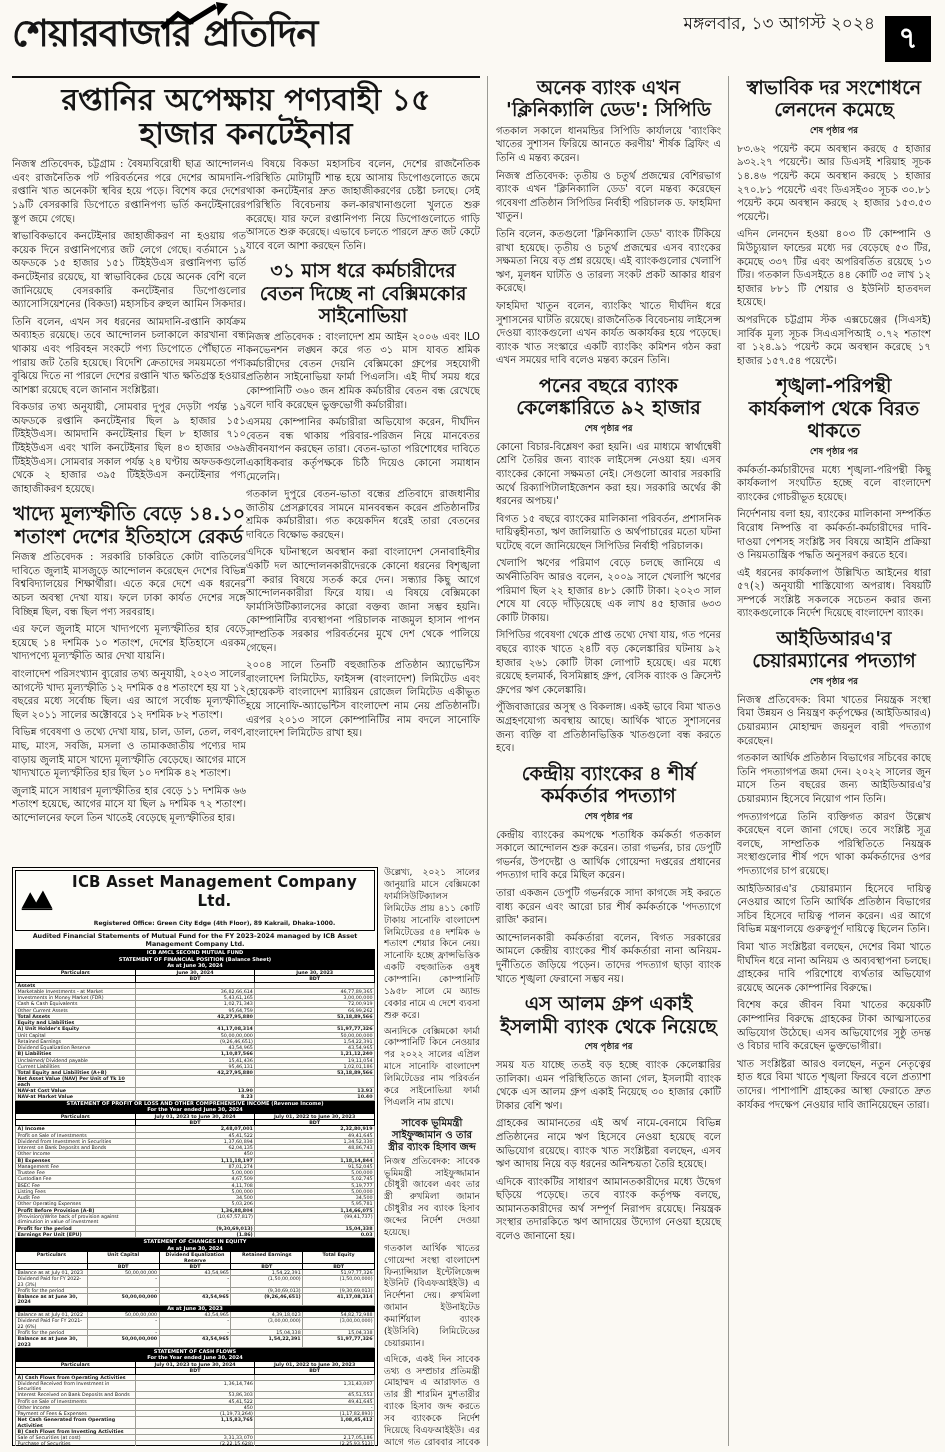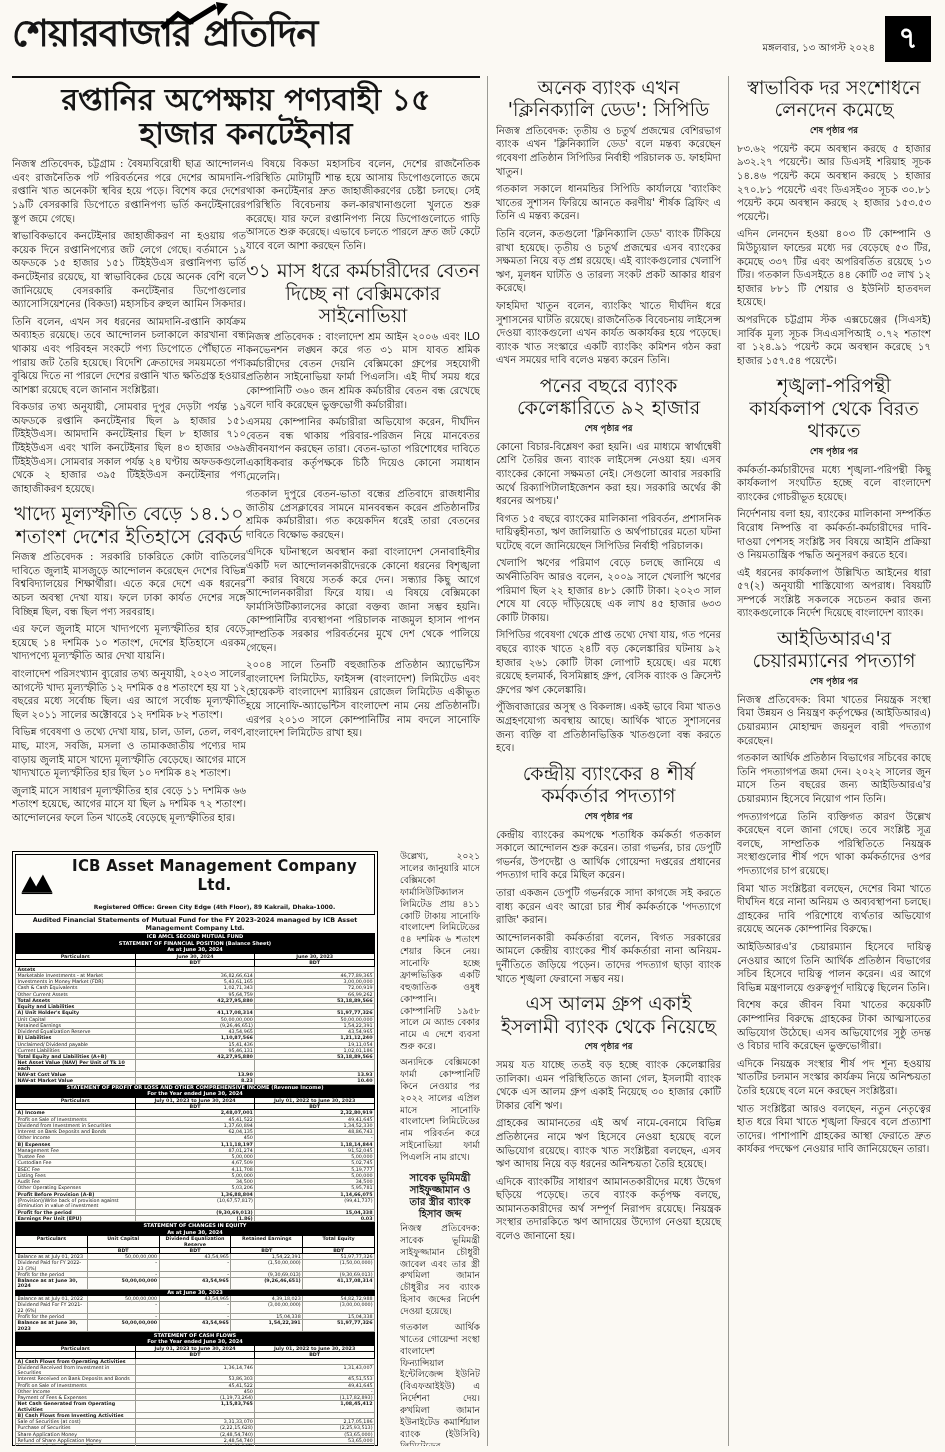--- a/index.html
+++ b/index.html
@@ -4,39 +4,39 @@
 <style>
   html,body{margin:0;padding:0;background:#8a8a8a;}
   .page{width:945px;height:1452px;margin:0 auto;background:#fbf9f3;color:#151515;
         box-sizing:border-box;padding:10px 14px 6px 12px;display:flex;flex-direction:column;
         font-family:"DejaVu Sans","Liberation Sans",sans-serif;overflow:hidden;}
   
   .masthead{display:flex;align-items:flex-start;height:66px;flex:0 0 auto;}
   .logo{position:relative;font-size:37px;font-weight:800;letter-spacing:-1px;line-height:1.3;}
   .logo svg{position:absolute;top:-8px;left:148px;}
   .mast-right{margin-left:auto;display:flex;align-items:flex-start;gap:10px;}
-  .dateline{font-size:10px;margin-top:30px;}
+  .dateline{font-size:17px;}
   .pagebox{width:46px;height:46px;background:#000;color:#fff;display:flex;align-items:center;
            justify-content:center;font-size:30px;font-weight:bold;margin-top:6px;}
   
   .content{flex:1;display:flex;gap:8px;overflow:hidden;}
   .left{width:468px;flex:0 0 auto;border-right:1px solid #9a9a93;padding-right:7px;display:flex;flex-direction:column;overflow:hidden;}
   .c3{width:225px;flex:0 0 auto;border-right:1px solid #9a9a93;padding-right:7px;overflow:hidden;}
   .c4{flex:1;overflow:hidden;}
   .toprule{border-top:2px solid #111;margin:0 0 3px;}
   h1.main-headline{font-size:30px;font-weight:800;text-align:center;line-height:1.12;margin:2px 8px 7px;}
-  h2.sub{font-size:19px;font-weight:400;text-align:center;line-height:1.18;margin:7px 0 3px;}
+  h2.sub{font-size:19px;font-weight:700;text-align:center;line-height:1.18;margin:7px 0 3px;}
   h2.first{margin-top:0;}
   h3.narrowhead{font-size:10px;font-weight:800;text-align:center;line-height:1.2;margin:8px 0 3px;}
   .continued{font-size:8.5px;font-weight:bold;text-align:center;margin:0 0 4px;}
   p{margin:0 0 4px;font-size:10px;line-height:1.36;text-align:justify;}
   .twocol{display:flex;height:690px;overflow:hidden;}
   .tcol{flex:1;overflow:hidden;}
   
-  .bottomrow{display:flex;gap:22px;margin-top:4px;flex:1;overflow:hidden;}
+  .bottomrow{display:flex;gap:6px;margin-top:20px;flex:1;overflow:hidden;}
   .adbox{width:360px;flex:0 0 auto;border:1px solid #000;padding:2px 2px 1px;background:#fdfcf8;}
   .narrowcol{flex:1;overflow:hidden;}
   .narrowcol p{font-size:9px;line-height:1.32;}
   .adhead{display:flex;align-items:center;gap:5px;border:1.5px solid #000;padding:1px 4px;}
   .adlogo{flex:0 0 auto;}
   .adtitle-wrap{flex:1;text-align:center;}
   .adtitle{font-size:15px;font-weight:800;letter-spacing:.2px;}
   .adaddr{font-size:6px;font-weight:bold;}
   .adaudit{font-size:6.4px;font-weight:bold;text-align:center;margin:1px 0;}
   table.fin{width:100%;border-collapse:collapse;font-size:4.8px;line-height:1.1;table-layout:fixed;}
@@ -518,22 +518,22 @@
               <p>গতকাল আর্থিক খাতের গোয়েন্দা সংস্থা বাংলাদেশ ফিন্যান্সিয়াল ইন্টেলিজেন্স ইউনিট (বিএফআইইউ) এ নির্দেশনা দেয়। রুখমিলা জামান ইউনাইটেড কমার্শিয়াল ব্যাংক (ইউসিবি) লিমিটেডের চেয়ারম্যান।</p>
               <p>এদিকে, একই দিন সাবেক তথ্য ও সম্প্রচার প্রতিমন্ত্রী মোহাম্মদ এ আরাফাত ও তার স্ত্রী শারমিন মুশতারীর ব্যাংক হিসাব জব্দ করতে সব ব্যাংককে নির্দেশ দিয়েছে বিএফআইইউ। এর আগে গত রোববার সাবেক পররাষ্ট্রমন্ত্রী ড. হাছান মাহমুদ ও তার স্ত্রী-কন্যার ব্যাংকে হিসাব জব্দ করে বিএফআইইউ।</p>
             </div>
         </div>
       </div>
     </section>
 
     <section class="c3">
       <h2 class="sub first">অনেক ব্যাংক এখন 'ক্লিনিক্যালি ডেড': সিপিডি</h2>
       <div>
+          <p>গতকাল সকালে ধানমন্ডির সিপিডি কার্যালয়ে 'ব্যাংকিং খাতের সুশাসন ফিরিয়ে আনতে করণীয়' শীর্ষক ব্রিফিং এ তিনি এ মন্তব্য করেন।</p>
           <p>নিজস্ব প্রতিবেদক: তৃতীয় ও চতুর্থ প্রজন্মের বেশিরভাগ ব্যাংক এখন 'ক্লিনিক্যালি ডেড' বলে মন্তব্য করেছেন গবেষণা প্রতিষ্ঠান সিপিডির নির্বাহী পরিচালক ড. ফাহমিদা খাতুন।</p>
-          <p>গতকাল সকালে ধানমন্ডির সিপিডি কার্যালয়ে 'ব্যাংকিং খাতের সুশাসন ফিরিয়ে আনতে করণীয়' শীর্ষক ব্রিফিং এ তিনি এ মন্তব্য করেন।</p>
           <p>তিনি বলেন, কতগুলো 'ক্লিনিক্যালি ডেড' ব্যাংক টিকিয়ে রাখা হয়েছে। তৃতীয় ও চতুর্থ প্রজন্মের এসব ব্যাংকের সক্ষমতা নিয়ে বড় প্রশ্ন রয়েছে। এই ব্যাংকগুলোর খেলাপি ঋণ, মূলধন ঘাটতি ও তারল্য সংকট প্রকট আকার ধারণ করেছে।</p>
           <p>ফাহমিদা খাতুন বলেন, ব্যাংকিং খাতে দীর্ঘদিন ধরে সুশাসনের ঘাটতি রয়েছে। রাজনৈতিক বিবেচনায় লাইসেন্স দেওয়া ব্যাংকগুলো এখন কার্যত অকার্যকর হয়ে পড়েছে। ব্যাংক খাত সংস্কারে একটি ব্যাংকিং কমিশন গঠন করা এখন সময়ের দাবি বলেও মন্তব্য করেন তিনি।</p>
         </div>
 
       <h2 class="sub">পনের বছরে ব্যাংক কেলেঙ্কারিতে ৯২ হাজার</h2>
       <div class="continued">শেষ পৃষ্ঠার পর</div>
       <div>
           <p>কোনো বিচার-বিশ্লেষণ করা হয়নি। এর মাধ্যমে স্বার্থান্বেষী শ্রেণি তৈরির জন্য ব্যাংক লাইসেন্স নেওয়া হয়। এসব ব্যাংকের কোনো সক্ষমতা নেই। সেগুলো আবার সরকারি অর্থে রিক্যাপিটালাইজেশন করা হয়। সরকারি অর্থের কী ধরনের অপচয়।'</p>
           <p>বিগত ১৫ বছরে ব্যাংকের মালিকানা পরিবর্তন, প্রশাসনিক দায়িত্বহীনতা, ঋণ জালিয়াতি ও অর্থপাচারের মতো ঘটনা ঘটেছে বলে জানিয়েছেন সিপিডির নির্বাহী পরিচালক।</p>
           <p>খেলাপি ঋণের পরিমাণ বেড়ে চলছে জানিয়ে এ অর্থনীতিবিদ আরও বলেন, ২০০৯ সালে খেলাপি ঋণের পরিমাণ ছিল ২২ হাজার ৪৮১ কোটি টাকা। ২০২৩ সাল শেষে যা বেড়ে দাঁড়িয়েছে এক লাখ ৪৫ হাজার ৬৩৩ কোটি টাকায়।</p>
@@ -574,21 +574,20 @@
           <p>নির্দেশনায় বলা হয়, ব্যাংকের মালিকানা সম্পর্কিত বিরোধ নিষ্পত্তি বা কর্মকর্তা-কর্মচারীদের দাবি-দাওয়া পেশসহ সংশ্লিষ্ট সব বিষয়ে আইনি প্রক্রিয়া ও নিয়মতান্ত্রিক পদ্ধতি অনুসরণ করতে হবে।</p>
           <p>এই ধরনের কার্যকলাপ উল্লিখিত আইনের ধারা ৫৭(২) অনুযায়ী শাস্তিযোগ্য অপরাধ। বিষয়টি সম্পর্কে সংশ্লিষ্ট সকলকে সচেতন করার জন্য ব্যাংকগুলোকে নির্দেশ দিয়েছে বাংলাদেশ ব্যাংক।</p>
         </div>
 
       <h2 class="sub">আইডিআরএ'র চেয়ারম্যানের পদত্যাগ</h2>
       <div class="continued">শেষ পৃষ্ঠার পর</div>
       <div>
           <p>নিজস্ব প্রতিবেদক: বিমা খাতের নিয়ন্ত্রক সংস্থা বিমা উন্নয়ন ও নিয়ন্ত্রণ কর্তৃপক্ষের (আইডিআরএ) চেয়ারম্যান মোহাম্মদ জয়নুল বারী পদত্যাগ করেছেন।</p>
           <p>গতকাল আর্থিক প্রতিষ্ঠান বিভাগের সচিবের কাছে তিনি পদত্যাগপত্র জমা দেন। ২০২২ সালের জুন মাসে তিন বছরের জন্য আইডিআরএ'র চেয়ারম্যান হিসেবে নিয়োগ পান তিনি।</p>
           <p>পদত্যাগপত্রে তিনি ব্যক্তিগত কারণ উল্লেখ করেছেন বলে জানা গেছে। তবে সংশ্লিষ্ট সূত্র বলছে, সাম্প্রতিক পরিস্থিতিতে নিয়ন্ত্রক সংস্থাগুলোর শীর্ষ পদে থাকা কর্মকর্তাদের ওপর পদত্যাগের চাপ রয়েছে।</p>
+          <p>আইডিআরএ'র চেয়ারম্যান হিসেবে দায়িত্ব নেওয়ার আগে তিনি আর্থিক প্রতিষ্ঠান বিভাগের সচিব হিসেবে দায়িত্ব পালন করেন। এর আগে বিভিন্ন মন্ত্রণালয়ে গুরুত্বপূর্ণ দায়িত্বে ছিলেন তিনি।</p>
           <p>বিমা খাত সংশ্লিষ্টরা বলছেন, দেশের বিমা খাতে দীর্ঘদিন ধরে নানা অনিয়ম ও অব্যবস্থাপনা চলছে। গ্রাহকের দাবি পরিশোধে ব্যর্থতার অভিযোগ রয়েছে অনেক কোম্পানির বিরুদ্ধে।</p>
-          <p>আইডিআরএ'র চেয়ারম্যান হিসেবে দায়িত্ব নেওয়ার আগে তিনি আর্থিক প্রতিষ্ঠান বিভাগের সচিব হিসেবে দায়িত্ব পালন করেন। এর আগে বিভিন্ন মন্ত্রণালয়ে গুরুত্বপূর্ণ দায়িত্বে ছিলেন তিনি।</p>
           <p>বিশেষ করে জীবন বিমা খাতের কয়েকটি কোম্পানির বিরুদ্ধে গ্রাহকের টাকা আত্মসাতের অভিযোগ উঠেছে। এসব অভিযোগের সুষ্ঠু তদন্ত ও বিচার দাবি করেছেন ভুক্তভোগীরা।</p>
-          <p>এদিকে নিয়ন্ত্রক সংস্থার শীর্ষ পদ শূন্য হওয়ায় খাতটির চলমান সংস্কার কার্যক্রম নিয়ে অনিশ্চয়তা তৈরি হয়েছে বলে মনে করছেন সংশ্লিষ্টরা।</p>
           <p>খাত সংশ্লিষ্টরা আরও বলছেন, নতুন নেতৃত্বের হাত ধরে বিমা খাতে শৃঙ্খলা ফিরবে বলে প্রত্যাশা তাদের। পাশাপাশি গ্রাহকের আস্থা ফেরাতে দ্রুত কার্যকর পদক্ষেপ নেওয়ার দাবি জানিয়েছেন তারা।</p>
         </div>
     </section>
   </div>
 </div>
 
 </body></html>

